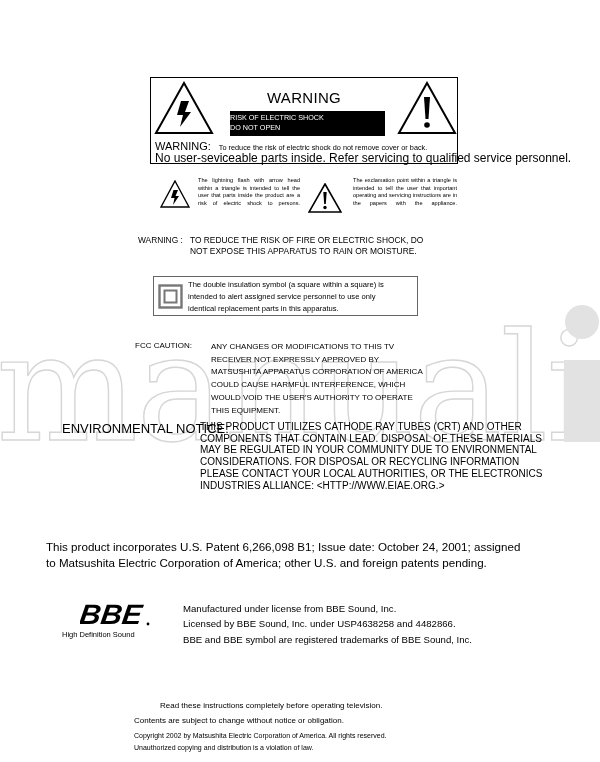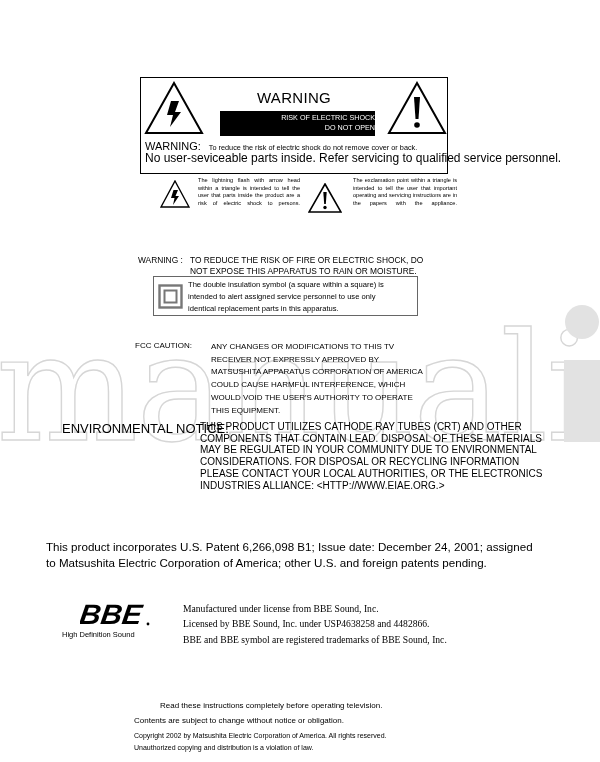--- a/index.html
+++ b/index.html
@@ -5,57 +5,57 @@
   html, body { margin:0; padding:0; background:#ffffff; }
   body { width:600px; height:762px; position:relative; overflow:hidden;
          font-family:"Liberation Sans", sans-serif; color:#000; }
   .abs { position:absolute; }
 
   
   .watermark { position:absolute; left:0; top:300px; width:600px; height:160px; z-index:0; pointer-events:none; }
   .content { position:relative; z-index:1; }
 
   
-  .warn-box { left:140px; top:77px; width:308px; height:97px; border:1.5px solid #000; box-sizing:border-box; background:transparent; }
+  .warn-box { left:150px; top:77px; width:308px; height:87px; border:1.5px solid #000; box-sizing:border-box; background:transparent; }
   .warn-title { left:0; top:11px; width:100%; text-align:center; font-size:15px; letter-spacing:0.3px; }
-  .warn-label { left:79px; top:33px; width:155px; height:25px; background:#000; color:#fff; font-size:7.2px; text-align:right; line-height:10px; padding-top:2px; box-sizing:border-box; }
+  .warn-label { left:79px; top:33px; width:155px; height:25px; background:#000; color:#fff; font-size:7.2px; text-align:left; line-height:10px; padding-top:2px; box-sizing:border-box; }
   .warn-tri-left { left:3px; top:3px; width:60px; height:54px; }
   .warn-tri-right { left:246px; top:3px; width:60px; height:54px; }
   .warn-line1 { left:4px; top:62px; font-size:7.3px; white-space:nowrap; }
   .warn-line1 .big { font-size:11px; margin-right:8px; }
   .warn-line2 { left:4px; top:73px; font-size:12px; white-space:nowrap; }
 
   
   .sym-icon-1 { left:160px; top:180px; width:30px; height:28px; }
   .sym-text-1 { left:198px; top:177px; width:102px; font-size:5.6px; line-height:7.6px; text-align:justify; }
   .sym-icon-2 { left:308px; top:183px; width:34px; height:30px; }
   .sym-text-2 { left:353px; top:177px; width:104px; font-size:5.6px; line-height:7.6px; text-align:justify; }
   .justify-last { text-align-last:justify; }
 
-  .fire-warn { left:138px; top:235px; font-size:8.4px; line-height:11px; white-space:nowrap;margin-top:20px; }
+  .fire-warn { left:138px; top:235px; font-size:8.4px; line-height:11px; white-space:nowrap; }
   .fire-warn .lbl { display:inline-block; width:52px; }
   .fire-warn .ind { padding-left:52px; }
 
   
   .dbl-box { left:153px; top:276px; width:265px; height:40px; border:1px solid #666; box-sizing:border-box; }
   .dbl-icon { left:4px; top:7px; width:25px; height:25px; }
   .dbl-text { left:34px; top:2px; width:232px; font-size:7.6px; line-height:11.8px; white-space:nowrap; }
 
   
   .fcc-label { left:135px; top:341px; font-size:8px; white-space:nowrap; }
   .fcc-text { left:211px; top:341px; font-size:8px; line-height:12.7px; white-space:nowrap; }
 
   .env-label { left:62px; top:421px; font-size:13px; white-space:nowrap; }
   .env-text { left:200px; top:421px; font-size:10px; line-height:11.7px; white-space:nowrap; }
 
   .patent { left:46px; top:539px; font-size:11.6px; line-height:15.5px; white-space:nowrap; }
 
   .bbe-logo { left:80px; top:600px; width:72px; height:27px; }
   .bbe-tag { left:62px; top:630px; font-size:7.5px; white-space:nowrap; }
-  .bbe-text { left:183px; top:601px; font-size:9.6px; line-height:15.3px; white-space:nowrap;font-family:Liberation Serif, serif; }
+  .bbe-text { left:183px; top:601px; font-size:9.6px; line-height:15.3px; white-space:nowrap; }
 
   .foot-1 { left:134px; top:701px; font-size:8px; white-space:nowrap;margin-left:26px; }
   .foot-2 { left:134px; top:716px; font-size:8px; white-space:nowrap; }
   .foot-3 { left:134px; top:730px; font-size:7px; line-height:11.5px; white-space:nowrap; }
 </style>
 </head>
 <body>
 
 <svg class="watermark" viewBox="0 0 600 160" xmlns="http://www.w3.org/2000/svg">
   <text x="-4" y="140" font-family="DejaVu Serif, serif" font-size="150" fill="none" stroke="#d6d6d6" stroke-width="1.4" letter-spacing="-2">manuali</text>
@@ -130,21 +130,21 @@
   <div class="abs env-text">
     <div>THIS PRODUCT UTILIZES CATHODE RAY TUBES (CRT) AND OTHER</div>
     <div>COMPONENTS THAT CONTAIN LEAD. DISPOSAL OF THESE MATERIALS</div>
     <div>MAY BE REGULATED IN YOUR COMMUNITY DUE TO ENVIRONMENTAL</div>
     <div>CONSIDERATIONS. FOR DISPOSAL OR RECYCLING INFORMATION</div>
     <div>PLEASE CONTACT YOUR LOCAL AUTHORITIES, OR THE ELECTRONICS</div>
     <div>INDUSTRIES ALLIANCE: &lt;HTTP://WWW.EIAE.ORG.&gt;</div>
   </div>
 
   <div class="abs patent">
-    <div>This product incorporates U.S. Patent 6,266,098 B1; Issue date: December 24, 2001; assigned</div>
+    <div>This product incorporates U.S. Patent 6,266,098 B1; Issue date: October 24, 2001; assigned</div>
     <div>to Matsushita Electric Corporation of America; other U.S. and foreign patents pending.</div>
   </div>
 
   <svg class="abs bbe-logo" viewBox="0 0 72 27">
     <text x="2" y="24" font-family="Liberation Sans, sans-serif" font-weight="bold" font-style="italic" font-size="28" fill="#000" transform="skewX(-8)" textLength="62" lengthAdjust="spacingAndGlyphs">BBE</text>
     <circle cx="68" cy="24" r="1.4" fill="#000"></circle>
   </svg>
   <div class="abs bbe-tag">High Definition Sound</div>
   <div class="abs bbe-text">
     <div>Manufactured under license from BBE Sound, Inc.</div>

